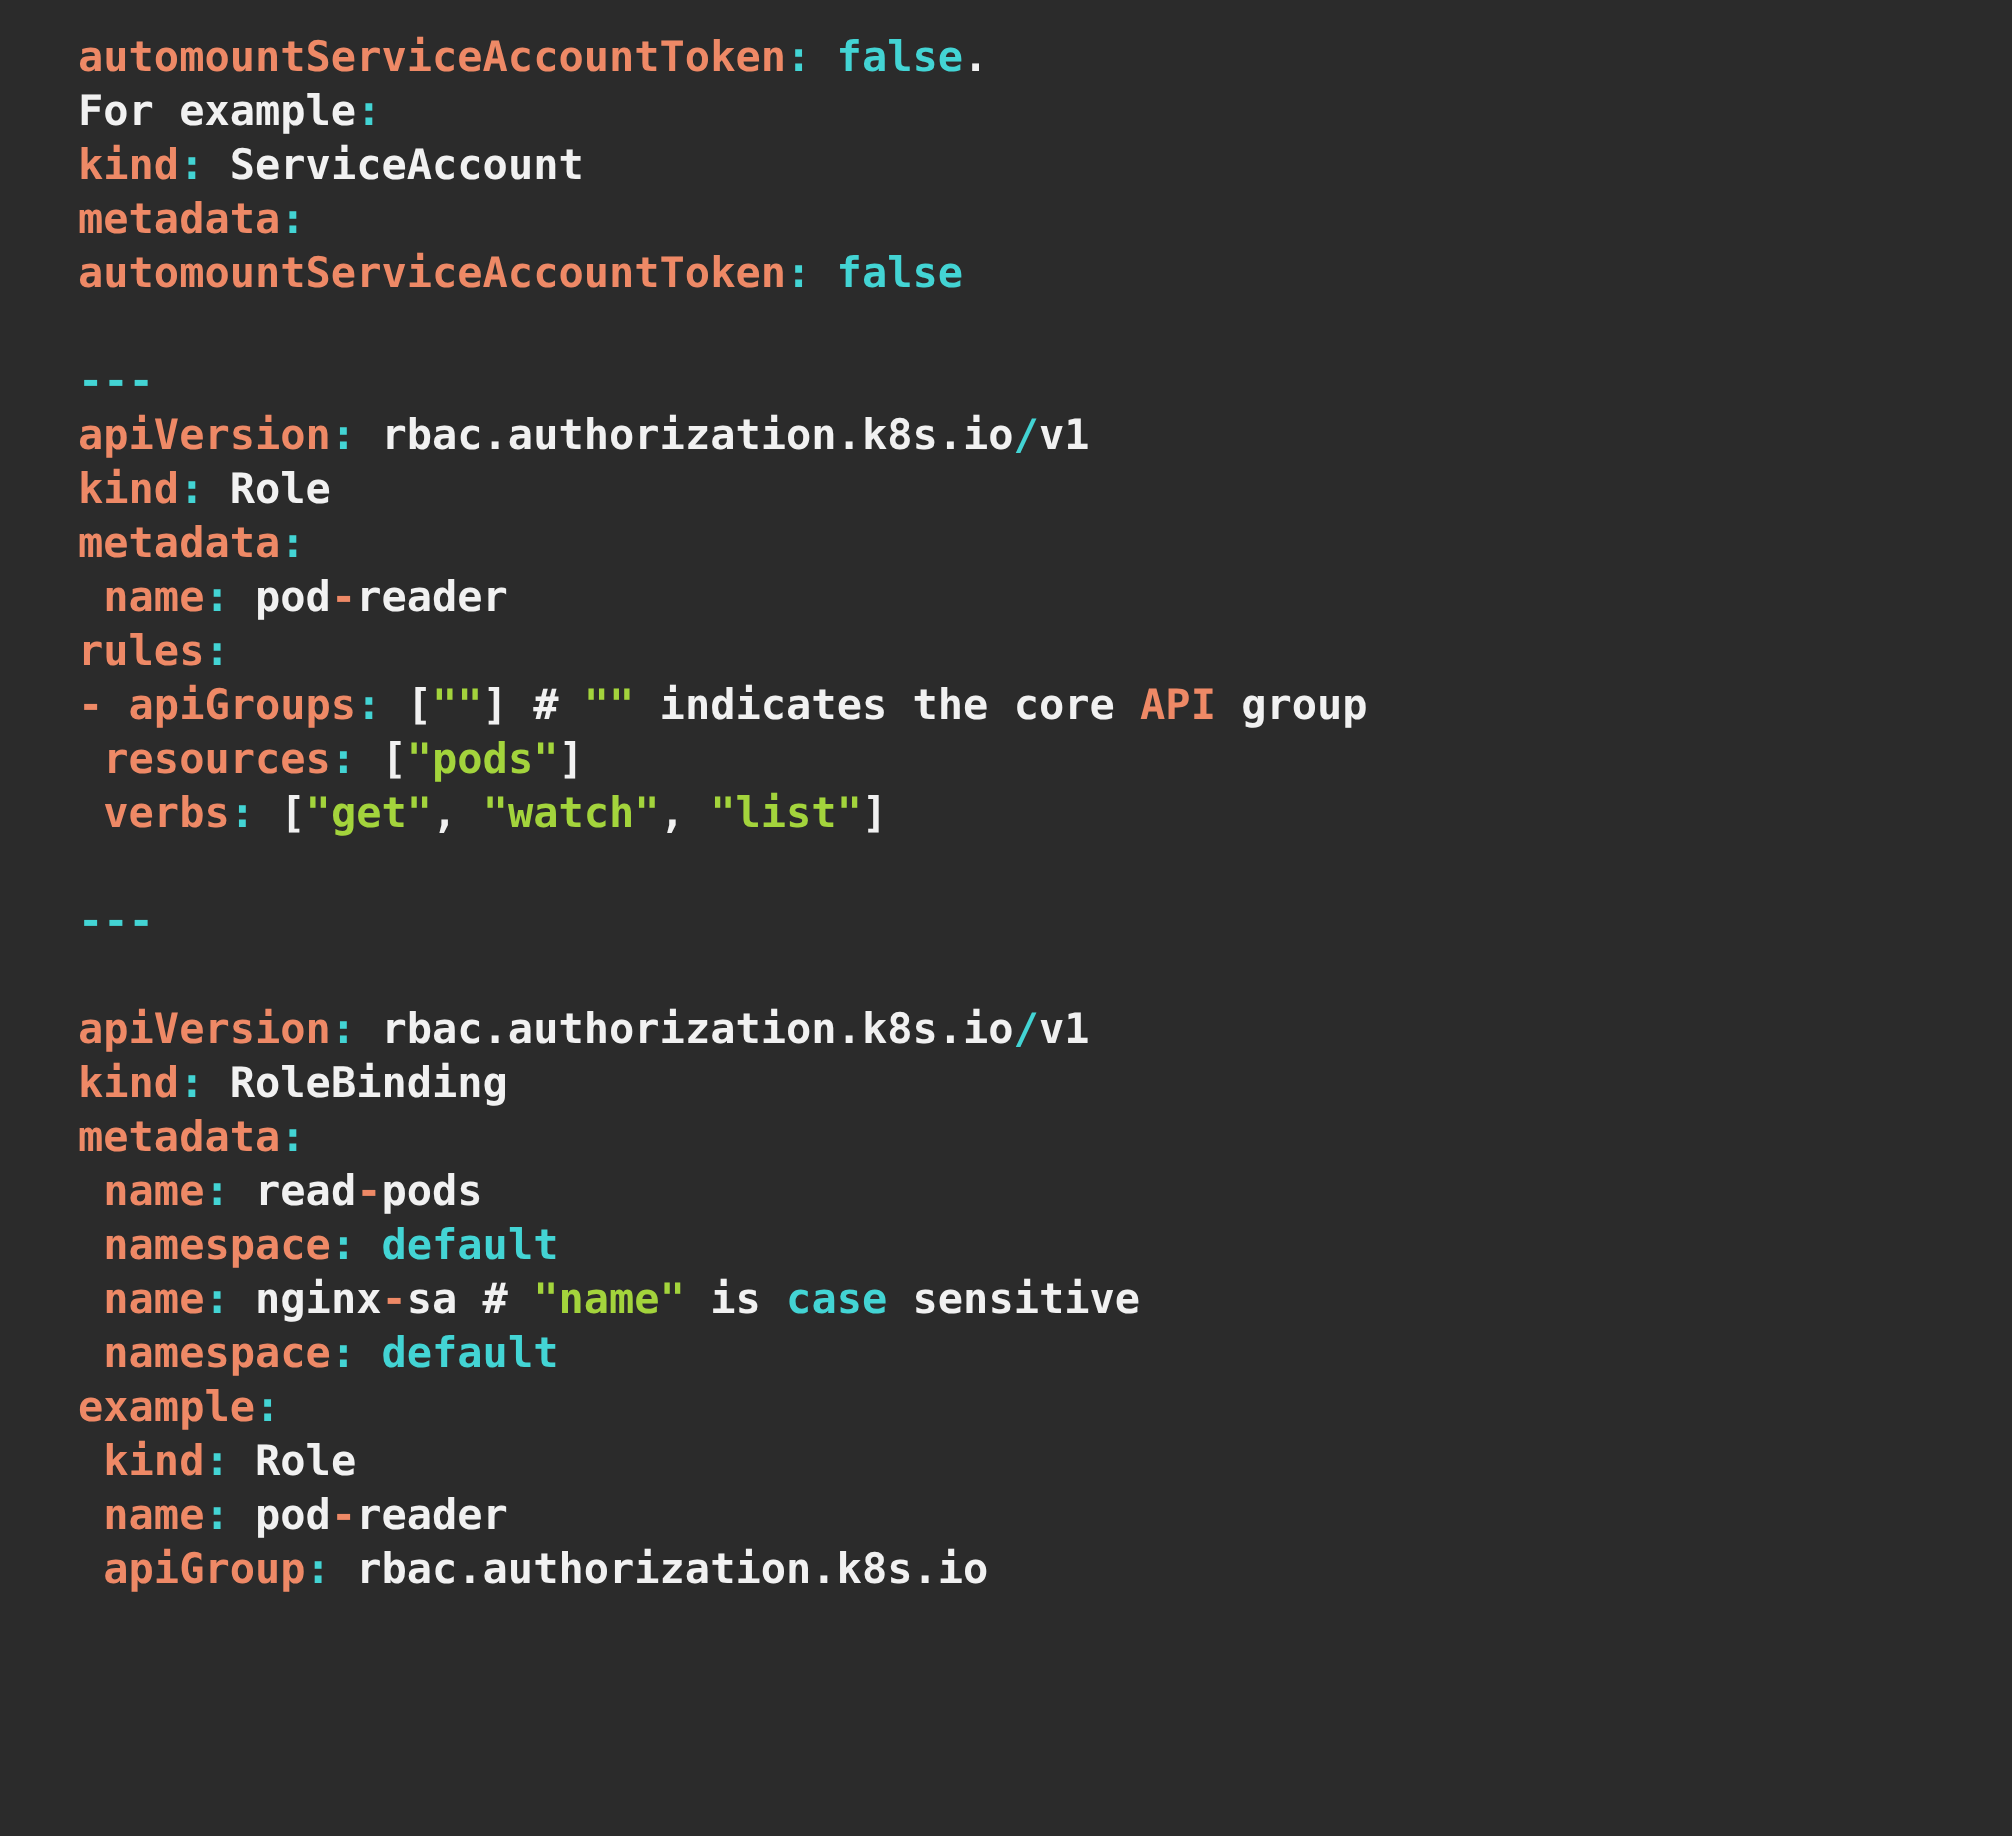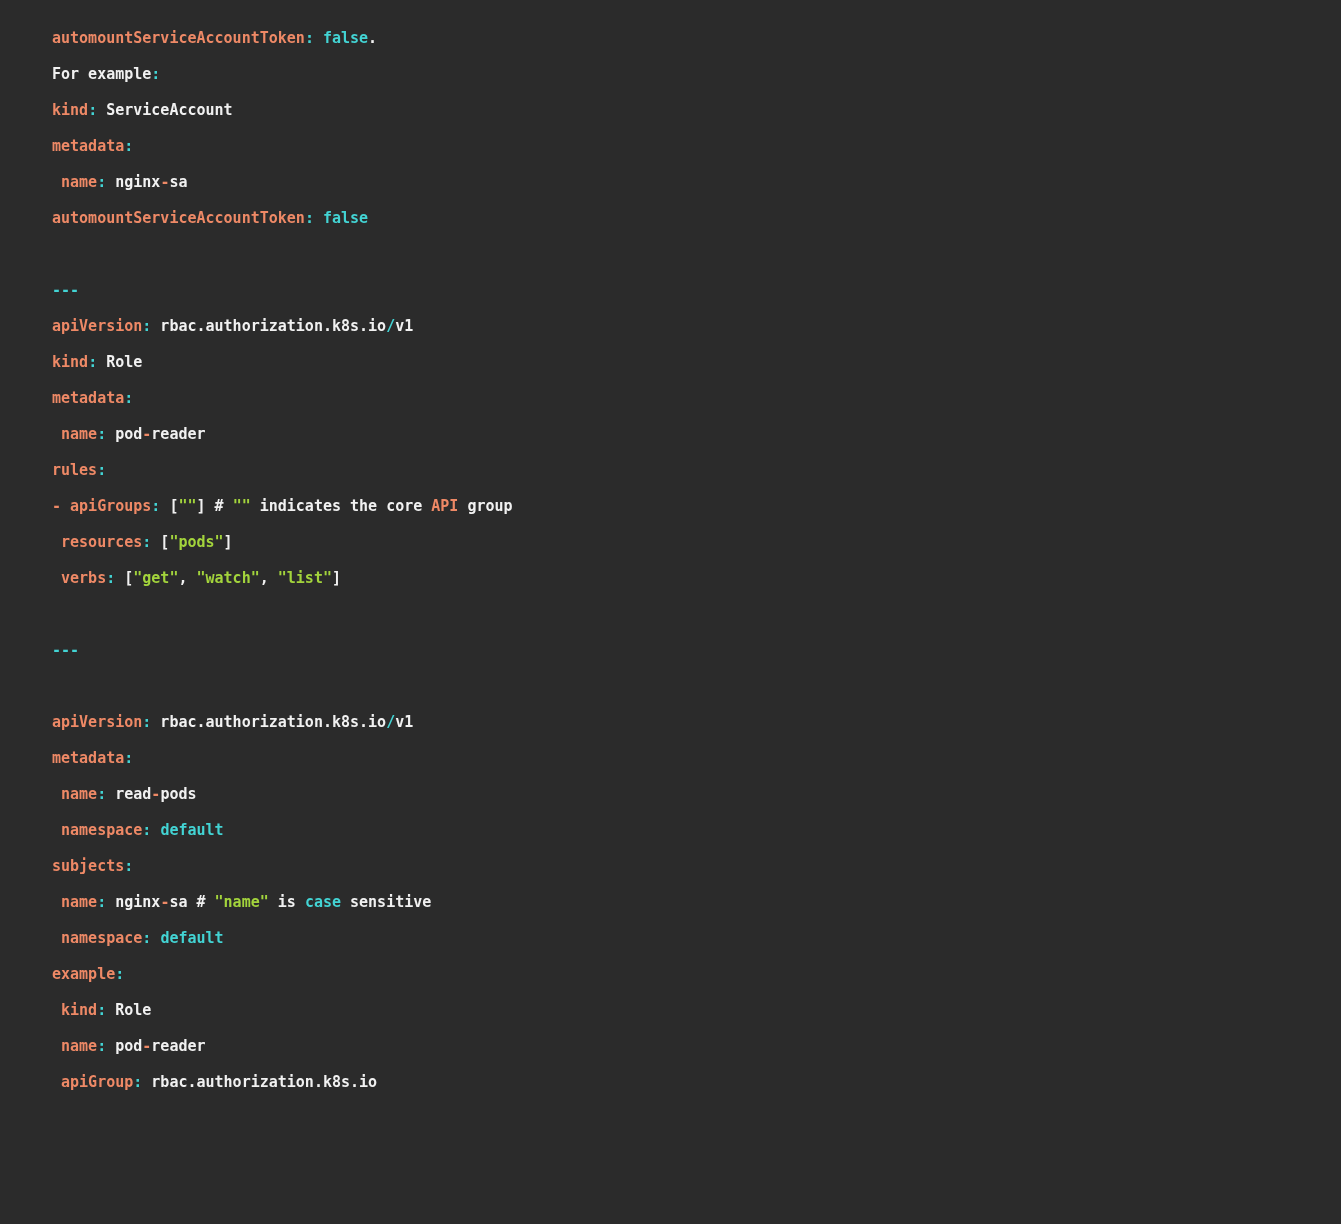--- a/index.html
+++ b/index.html
@@ -15,60 +15,59 @@
     height: 1224px;
     background: var(--c-bg);
     overflow: hidden;
   }
   .code-block {
     width: 1341px;
     height: 1224px;
     background: var(--c-bg);
     padding: 20px 24px 16px 52px;
     font-family: "DejaVu Sans Mono", "Liberation Mono", monospace;
-    font-size: 15px;
+    font-size: 28px;
     font-weight: bold;
   }
   .code-line {
     height: 36px;
     line-height: 36px;
     white-space: pre;
   }
   .seg-key    { color: var(--c-key); }
   .seg-accent { color: var(--c-accent); }
   .seg-string { color: var(--c-string); }
   .seg-text   { color: var(--c-text); }
 </style>
 </head>
 <body>
 
 <div class="code-block">
     <div class="code-line"><span class="seg-key">automountServiceAccountToken</span><span class="seg-accent">:</span><span class="seg-text"> </span><span class="seg-accent">false</span><span class="seg-text">.</span></div>
     <div class="code-line"><span class="seg-text">For example</span><span class="seg-accent">:</span></div>
     <div class="code-line"><span class="seg-key">kind</span><span class="seg-accent">:</span><span class="seg-text"> ServiceAccount</span></div>
     <div class="code-line"><span class="seg-key">metadata</span><span class="seg-accent">:</span></div>
-    <div class="code-line"><span class="seg-text"> </span><span class="seg-key">name</span><span class="seg-accent">:</span><span class="seg-text"> nginx</span><span class="seg-key">-</span><span class="seg-text">sa</span></div>
     <div class="code-line"><span class="seg-key">automountServiceAccountToken</span><span class="seg-accent">:</span><span class="seg-text"> </span><span class="seg-accent">false</span></div>
     <div class="code-line"></div>
     <div class="code-line"><span class="seg-accent">---</span></div>
     <div class="code-line"><span class="seg-key">apiVersion</span><span class="seg-accent">:</span><span class="seg-text"> rbac.authorization.k8s.io</span><span class="seg-accent">/</span><span class="seg-text">v1</span></div>
     <div class="code-line"><span class="seg-key">kind</span><span class="seg-accent">:</span><span class="seg-text"> Role</span></div>
     <div class="code-line"><span class="seg-key">metadata</span><span class="seg-accent">:</span></div>
     <div class="code-line"><span class="seg-text"> </span><span class="seg-key">name</span><span class="seg-accent">:</span><span class="seg-text"> pod</span><span class="seg-key">-</span><span class="seg-text">reader</span></div>
     <div class="code-line"><span class="seg-key">rules</span><span class="seg-accent">:</span></div>
     <div class="code-line"><span class="seg-key">-</span><span class="seg-text"> </span><span class="seg-key">apiGroups</span><span class="seg-accent">:</span><span class="seg-text"> [</span><span class="seg-string">""</span><span class="seg-text">] # </span><span class="seg-string">""</span><span class="seg-text"> indicates the core </span><span class="seg-key">API</span><span class="seg-text"> group</span></div>
     <div class="code-line"><span class="seg-text"> </span><span class="seg-key">resources</span><span class="seg-accent">:</span><span class="seg-text"> [</span><span class="seg-string">"pods"</span><span class="seg-text">]</span></div>
     <div class="code-line"><span class="seg-text"> </span><span class="seg-key">verbs</span><span class="seg-accent">:</span><span class="seg-text"> [</span><span class="seg-string">"get"</span><span class="seg-text">, </span><span class="seg-string">"watch"</span><span class="seg-text">, </span><span class="seg-string">"list"</span><span class="seg-text">]</span></div>
     <div class="code-line"></div>
     <div class="code-line"><span class="seg-accent">---</span></div>
     <div class="code-line"></div>
     <div class="code-line"><span class="seg-key">apiVersion</span><span class="seg-accent">:</span><span class="seg-text"> rbac.authorization.k8s.io</span><span class="seg-accent">/</span><span class="seg-text">v1</span></div>
+    <div class="code-line"><span class="seg-key">kind</span><span class="seg-accent">:</span><span class="seg-text"> RoleBinding</span></div>
     <div class="code-line"><span class="seg-key">metadata</span><span class="seg-accent">:</span></div>
     <div class="code-line"><span class="seg-text"> </span><span class="seg-key">name</span><span class="seg-accent">:</span><span class="seg-text"> read</span><span class="seg-key">-</span><span class="seg-text">pods</span></div>
     <div class="code-line"><span class="seg-text"> </span><span class="seg-key">namespace</span><span class="seg-accent">:</span><span class="seg-text"> </span><span class="seg-accent">default</span></div>
-    <div class="code-line"><span class="seg-key">subjects</span><span class="seg-accent">:</span></div>
     <div class="code-line"><span class="seg-text"> </span><span class="seg-key">name</span><span class="seg-accent">:</span><span class="seg-text"> nginx</span><span class="seg-key">-</span><span class="seg-text">sa # </span><span class="seg-string">"name"</span><span class="seg-text"> is </span><span class="seg-accent">case</span><span class="seg-text"> sensitive</span></div>
     <div class="code-line"><span class="seg-text"> </span><span class="seg-key">namespace</span><span class="seg-accent">:</span><span class="seg-text"> </span><span class="seg-accent">default</span></div>
     <div class="code-line"><span class="seg-key">example</span><span class="seg-accent">:</span></div>
     <div class="code-line"><span class="seg-text"> </span><span class="seg-key">kind</span><span class="seg-accent">:</span><span class="seg-text"> Role</span></div>
     <div class="code-line"><span class="seg-text"> </span><span class="seg-key">name</span><span class="seg-accent">:</span><span class="seg-text"> pod</span><span class="seg-key">-</span><span class="seg-text">reader</span></div>
     <div class="code-line"><span class="seg-text"> </span><span class="seg-key">apiGroup</span><span class="seg-accent">:</span><span class="seg-text"> rbac.authorization.k8s.io</span></div>
   </div>
 
 </body></html>

